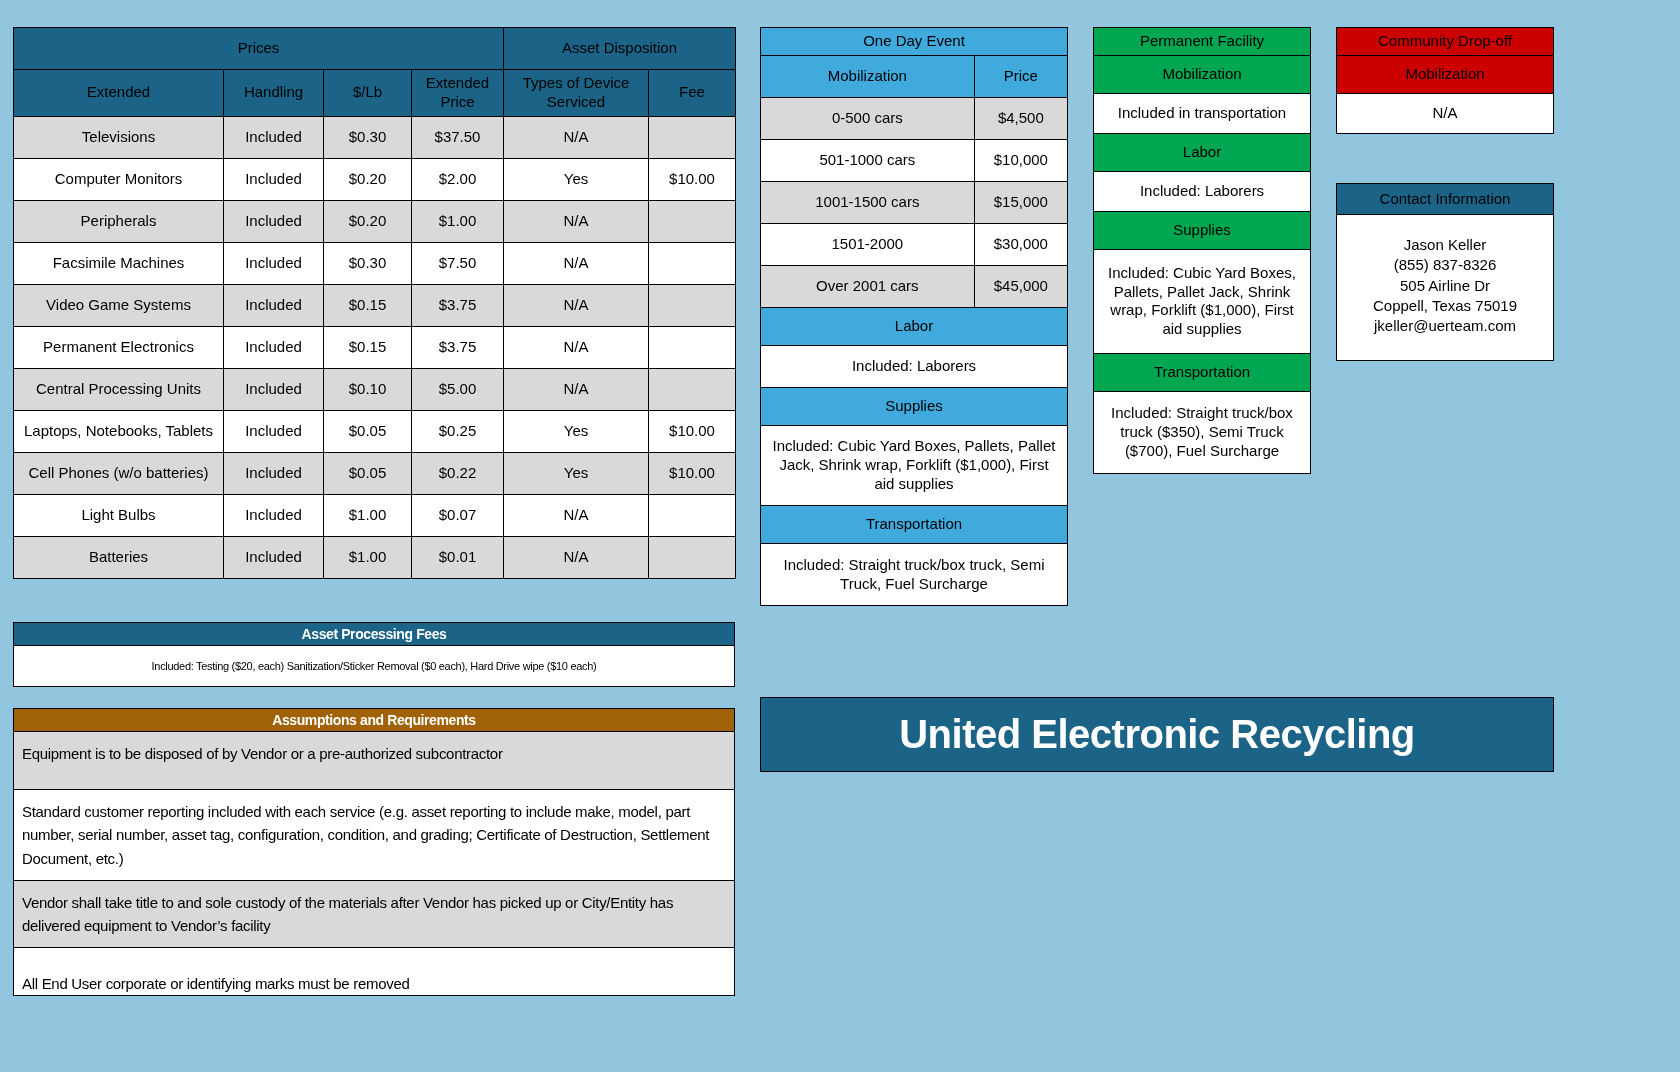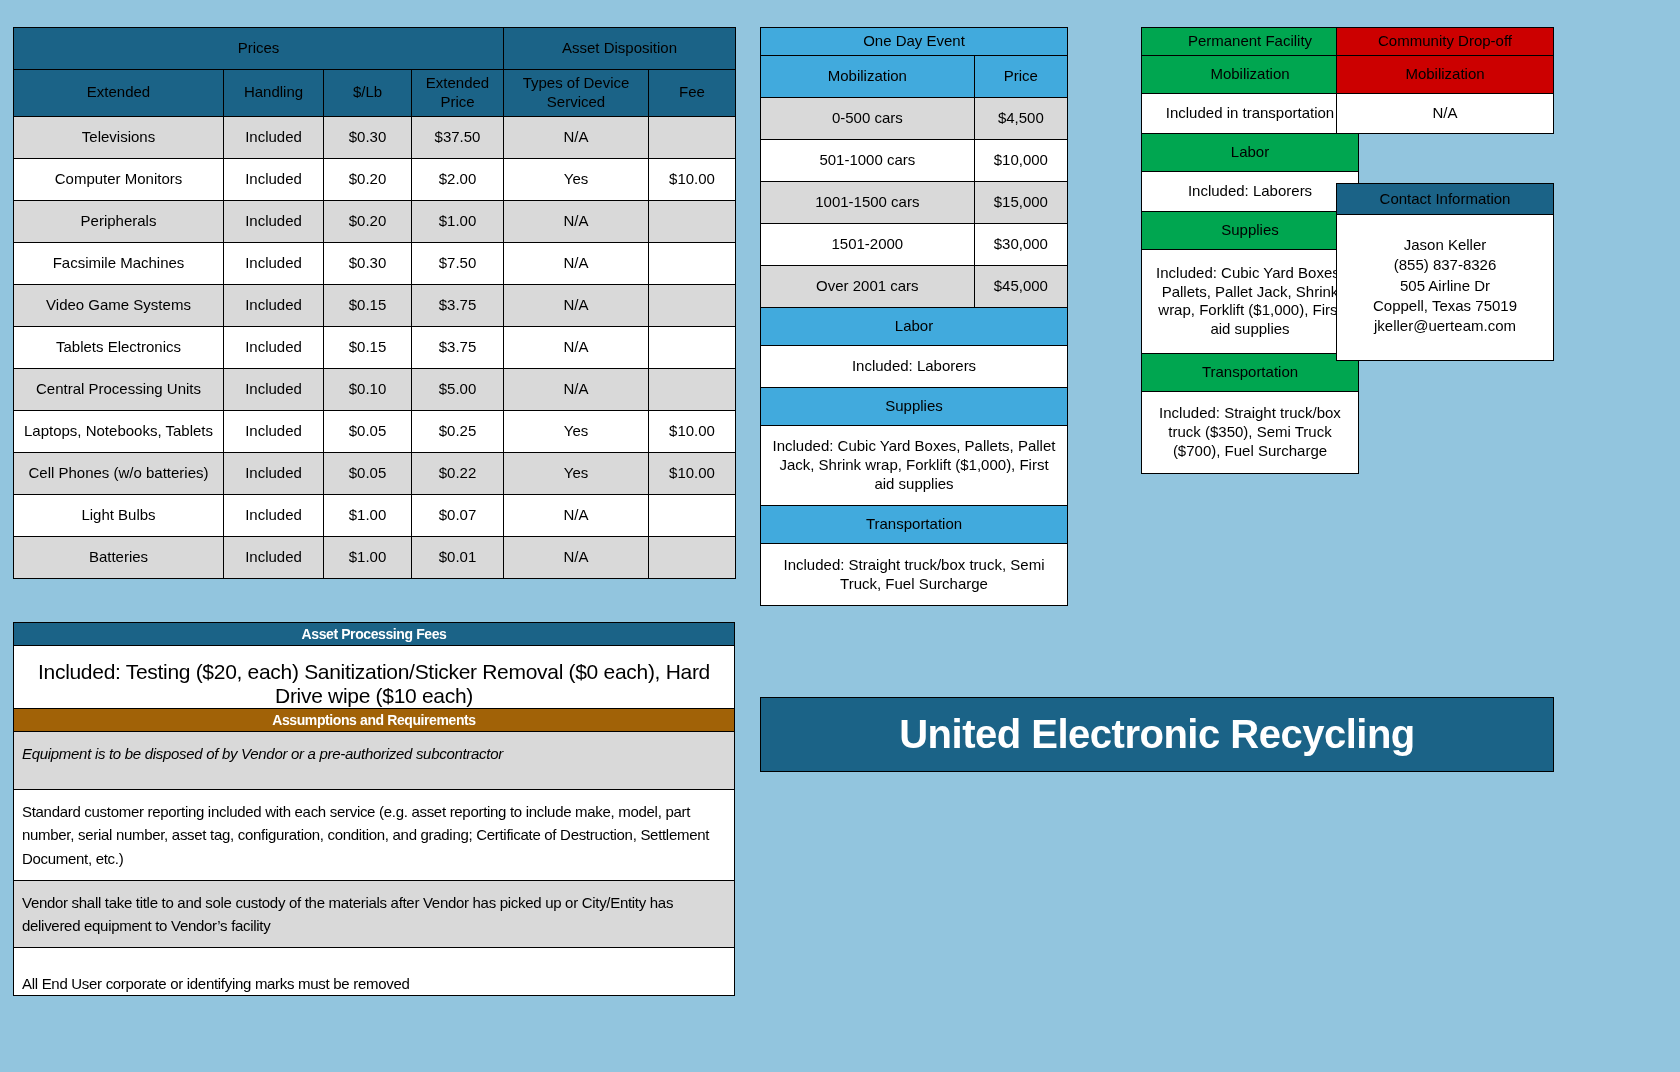--- a/index.html
+++ b/index.html
@@ -48,21 +48,21 @@
   #prices-panel .title-cell { font-size: 15px; padding: 3px 4px; }
   #prices-panel .col-head { font-size: 15px; height: 44px; }
   #prices-panel .cat-cell { font-size: 15px; }
 
   
   #onedayevent-panel { left: 760px; top: 27px; width: 308px; }
   #onedayevent-panel table.grid td { height: 42px; }
   #onedayevent-panel td.section-body { height: auto; padding: 10px 8px; }
 
   
-  #permanent-panel { left: 1141px; top: 27px; width: 218px; }
+  #permanent-panel { left: 1093px; top: 27px; width: 218px; }
   #permanent-panel table.grid td { height: 35px; }
   #permanent-panel td.section-body { height: auto; padding: 3px 7px; }
 
   
   #community-panel { left: 1336px; top: 27px; width: 218px; }
   #community-panel table.grid td { height: 35px; }
 
   
   #contact-panel { left: 1336px; top: 183px; width: 218px; }
   #contact-panel .contact-head { height: 31px; }
@@ -78,36 +78,36 @@
 
   
   #fees-panel { left: 13px; top: 622px; width: 722px; }
   #fees-panel .fees-head {
     background: #1b6387; color: #ffffff; font-weight: bold;
     font-size: 14px; text-align: center; padding: 3px 16px;
     border: 1px solid #000000; letter-spacing: -0.4px;
   }
   #fees-panel .fees-body {
     background: #ffffff; border: 1px solid #000000; border-top: none;
-    text-align: center; font-size: 21px; padding: 14px 8px; letter-spacing: -0.3px;
+    text-align: center; font-size: 11px; padding: 14px 8px; letter-spacing: -0.3px;
   }
 
   
   #assumptions-panel { left: 13px; top: 708px; width: 722px; }
   #assumptions-panel .assume-head {
     background: #a16207; color: #ffffff; font-weight: bold;
     font-size: 14px; text-align: center; padding: 3px 0;
     border: 1px solid #000000; letter-spacing: -0.4px;
   }
   #assumptions-panel .assume-row {
     border: 1px solid #000000; border-top: none;
     font-size: 15px; padding: 10px 8px; line-height: 1.55;
     text-align: left; letter-spacing: -0.3px;
   }
-  #assumptions-panel .assume-row.a0 { background:#d9d9d9; height: 58px; font-style: italic; }
+  #assumptions-panel .assume-row.a0 { background:#d9d9d9; height: 58px; }
   #assumptions-panel .assume-row.a1 { background:#ffffff; }
   #assumptions-panel .assume-row.a2 { background:#d9d9d9; }
   #assumptions-panel .assume-row.a3 { background:#ffffff; height: 48px; padding-top:24px; }
 
   
   #brand-banner {
     left: 760px; top: 697px; width: 794px; height: 75px;
     background: #1b6387; border: 1px solid #000000;
     display: flex; align-items: center; justify-content: center;
   }
@@ -176,21 +176,21 @@
         </tr>
       <tr class="row-alt">
           <td class="cat-cell">Video Game Systems</td>
           <td>Included</td>
           <td>$0.15</td>
           <td>$3.75</td>
           <td>N/A</td>
           <td></td>
         </tr>
       <tr class="row-norm">
-          <td class="cat-cell">Tablets Electronics</td>
+          <td class="cat-cell">Permanent Electronics</td>
           <td>Included</td>
           <td>$0.15</td>
           <td>$3.75</td>
           <td>N/A</td>
           <td></td>
         </tr>
       <tr class="row-alt">
           <td class="cat-cell">Central Processing Units</td>
           <td>Included</td>
           <td>$0.10</td>

